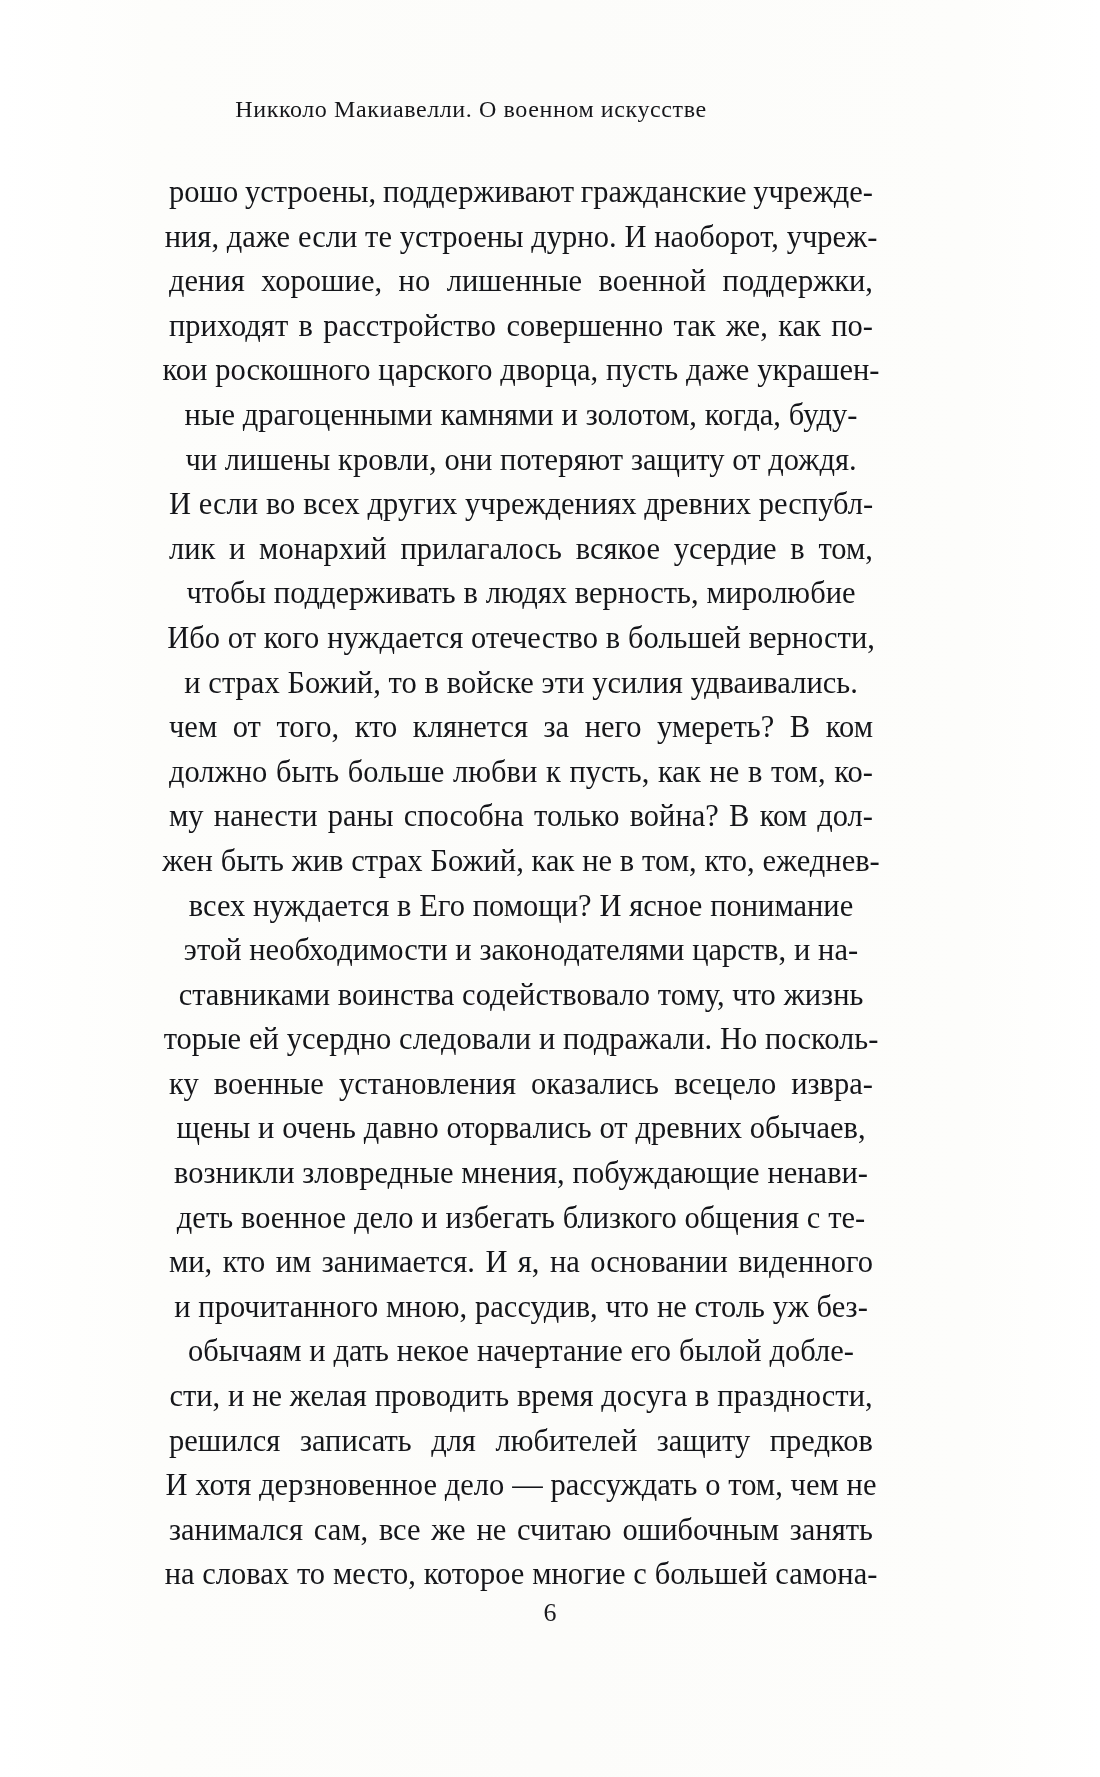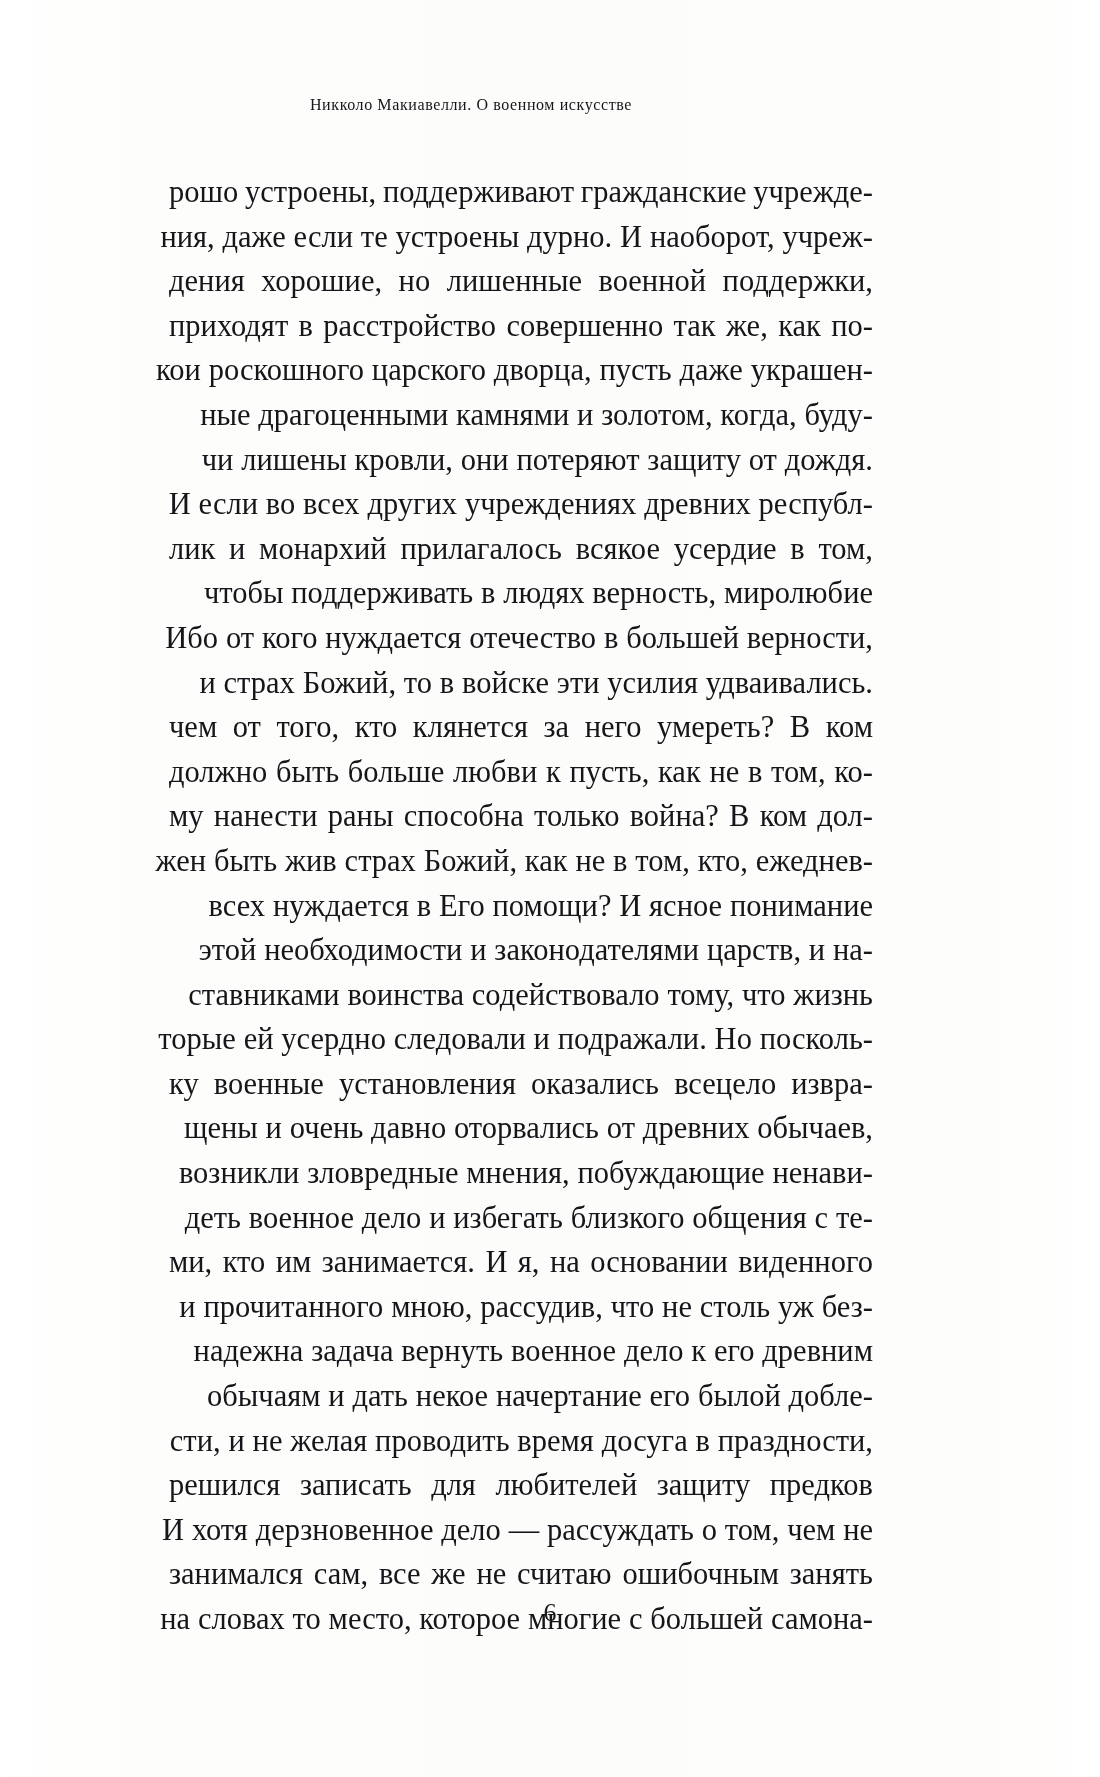--- a/index.html
+++ b/index.html
@@ -31,21 +31,21 @@
       linear-gradient(90deg, #ffffff 0%, #fdfdfb 14%, #fcfcfa 50%, #fdfdfb 88%, #ffffff 100%);
     pointer-events: none;
   }
 
   .running-head {
     position: absolute;
     top: 96px;
     left: 0;
     width: 942px;
     text-align: center;
-    font-size: 16px;
+    font-size: 24px;
     letter-spacing: 0.6px;
     color: #15161a;
     font-family: "Liberation Serif", "DejaVu Serif", serif;
   }
 
   .text-block {
     position: absolute;
     top: 158px;
     left: 157px;
     width: 728px;
@@ -63,21 +63,21 @@
     text-indent: 0;
   }
 
   
   .jline {
     display: flex;
     justify-content: space-between;
     white-space: pre;
   }
   .jline.last {
-    justify-content: flex-end;
+    justify-content: center;
   }
   .jline > span {
     white-space: pre;
   }
 
   .folio {
     position: absolute;
     top: 1598px;
     left: 0;
     width: 1100px;
@@ -115,21 +115,20 @@
         <span class="jline last"><span>всех нуждается в Его помощи? И ясное понимание</span></span>
         <span class="jline last"><span>этой необходимости и законодателями царств, и на-</span></span>
         <span class="jline last"><span>ставниками воинства содействовало тому, что жизнь</span></span>
         <span class="jline last"><span>торые ей усердно следовали и подражали. Но посколь-</span></span>
         <span class="jline"><span>ку</span><span>военные</span><span>установления</span><span>оказались</span><span>всецело</span><span>извра-</span></span>
         <span class="jline last"><span>щены и очень давно оторвались от древних обычаев,</span></span>
         <span class="jline last"><span>возникли зловредные мнения, побуждающие ненави-</span></span>
         <span class="jline last"><span>деть военное дело и избегать близкого общения с те-</span></span>
         <span class="jline"><span>ми,</span><span>кто</span><span>им</span><span>занимается.</span><span>И</span><span>я,</span><span>на</span><span>основании</span><span>виденного</span></span>
         <span class="jline last"><span>и прочитанного мною, рассудив, что не столь уж без-</span></span>
-        <span class="jline last"><span>надежна задача вернуть военное дело к его древним</span></span>
         <span class="jline last"><span>обычаям и дать некое начертание его былой добле-</span></span>
         <span class="jline last"><span>сти, и не желая проводить время досуга в праздности,</span></span>
         <span class="jline"><span>решился</span><span>записать</span><span>для</span><span>любителей</span><span>защиту</span><span>предков</span></span>
         <span class="jline last"><span>И хотя дерзновенное дело — рассуждать о том, чем не</span></span>
         <span class="jline"><span>занимался</span><span>сам,</span><span>все</span><span>же</span><span>не</span><span>считаю</span><span>ошибочным</span><span>занять</span></span>
         <span class="jline last"><span>на словах то место, которое многие с большей самона-</span></span>
       </p>
   </div>
 
   <div class="folio">6</div>

